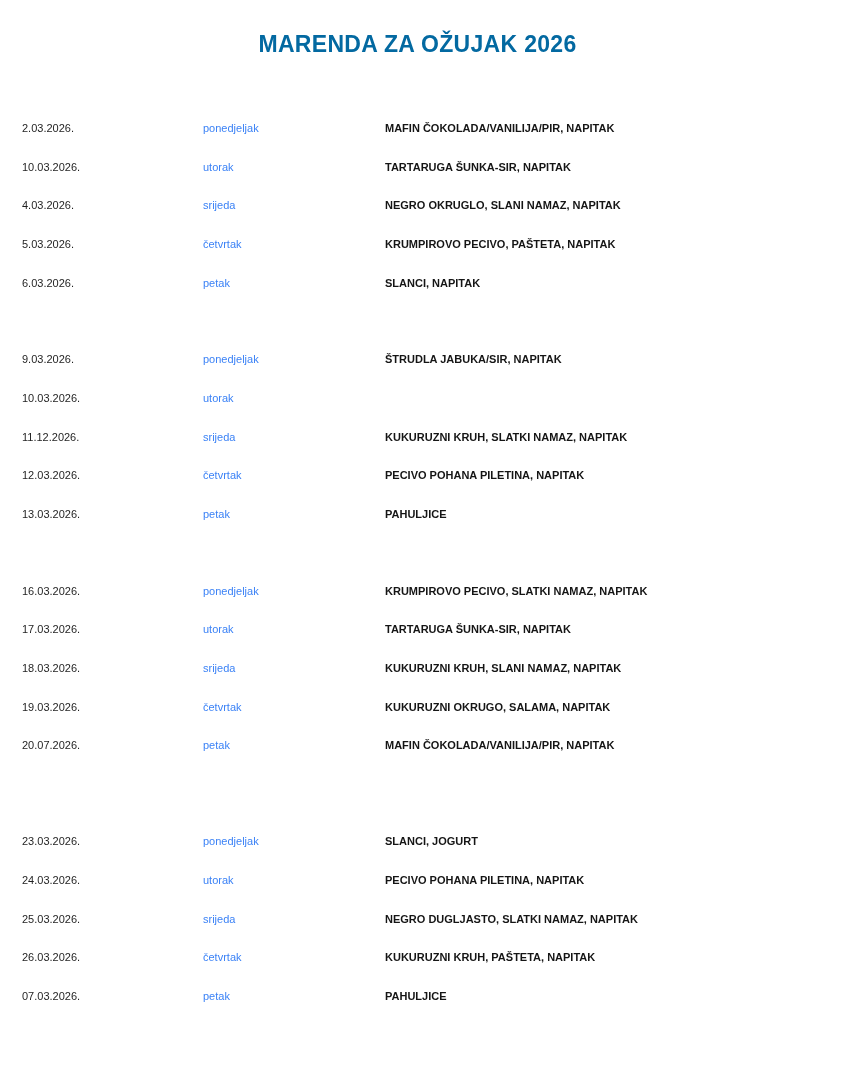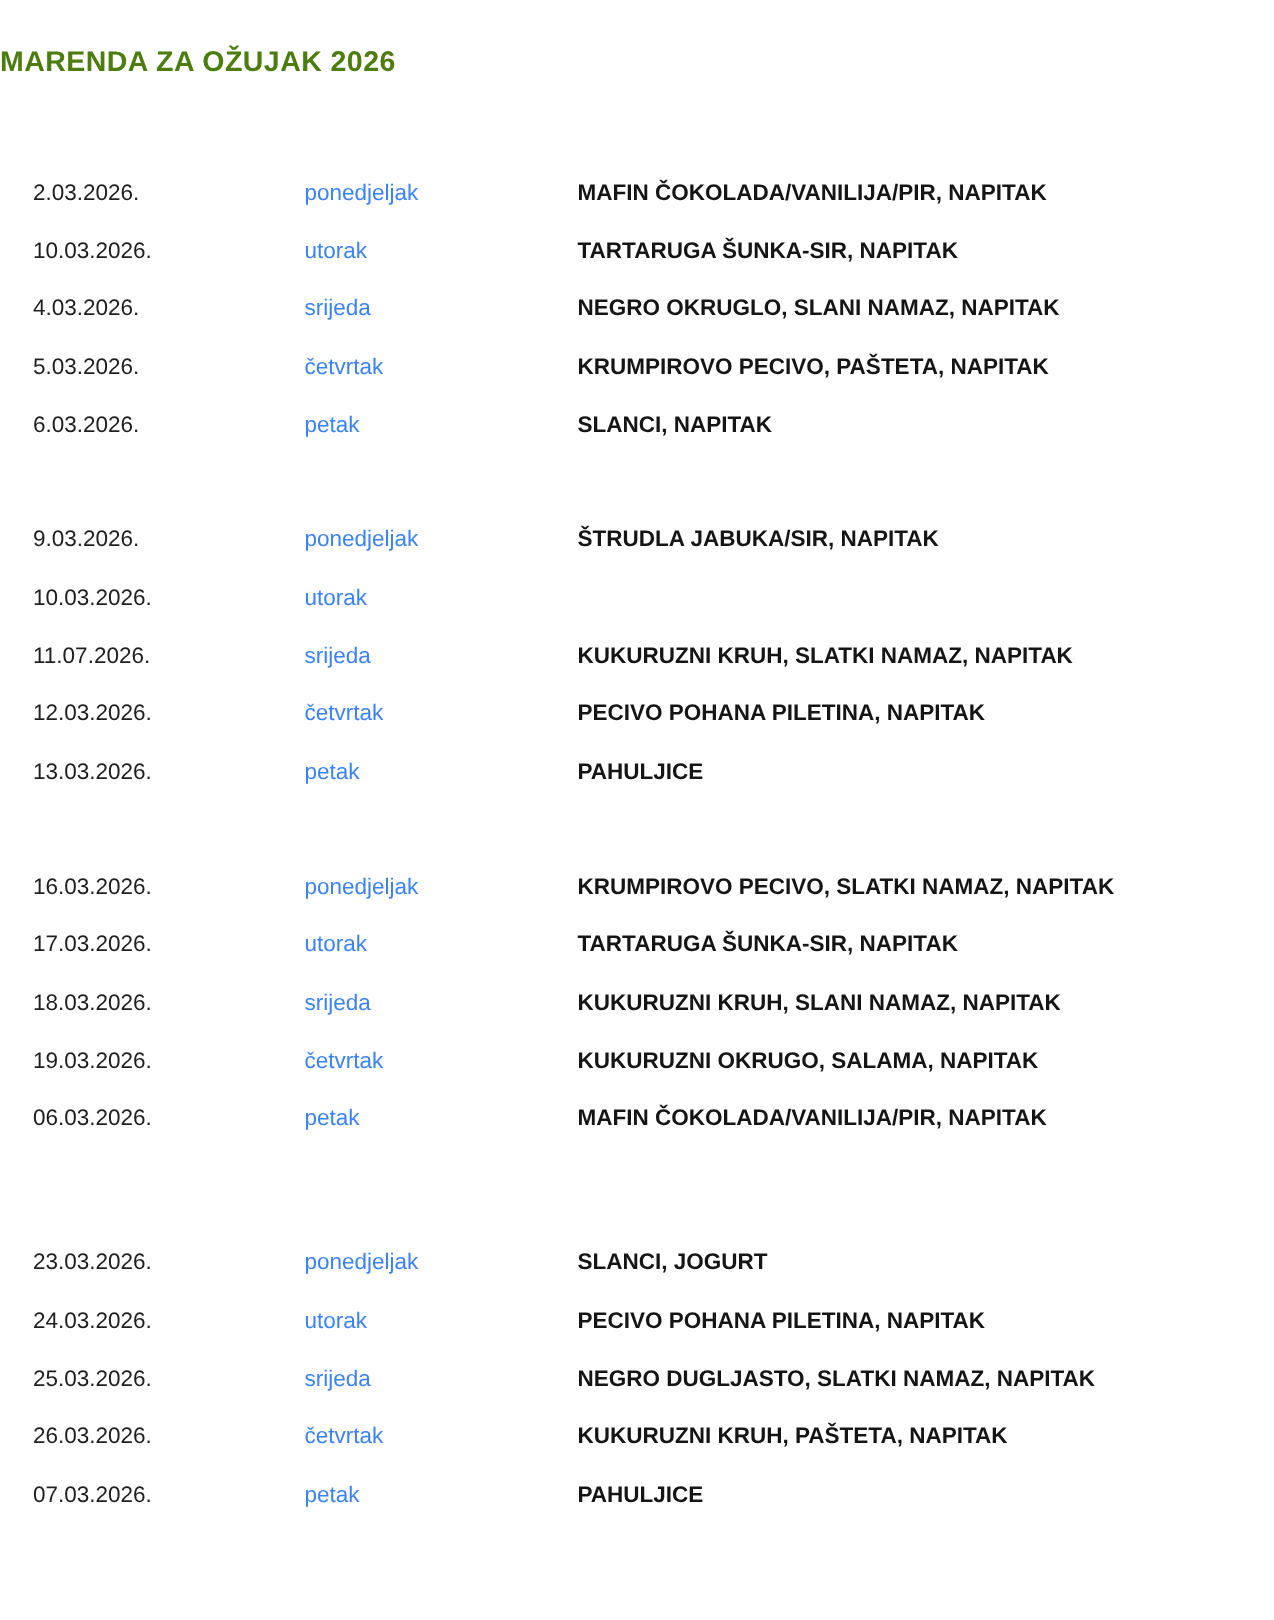--- a/index.html
+++ b/index.html
@@ -12,38 +12,39 @@
     background: #ffffff;
     font-family: "Liberation Sans", sans-serif;
     color: #1c1c1c;
     overflow: hidden;
   }
   .doc-title {
     position: absolute;
     top: 31px;
     left: 0;
     right: 14px;
-    font-size: 19px;
+    text-align: center;
+    font-size: 23px;
     font-weight: 700;
     letter-spacing: 0.3px;
-    color: #4d7c0f;
+    color: #0369a1;
   }
   .weeks {
     position: absolute;
     top: 109px;
     left: 0;
     right: 0;
   }
   .week + .week { margin-top: 38px; }
   .week:nth-child(4) { margin-top: 57px; }
   .menu-row {
     display: flex;
     align-items: center;
     height: 38.7px;
-    font-size: 15px;
+    font-size: 11px;
     line-height: 1;
   }
   .col-date {
     padding-left: 22px;
     width: 181px;
     flex: 0 0 auto;
     box-sizing: content-box;
     color: #1f1f1f;
   }
   .col-day {
@@ -96,21 +97,21 @@
         <div class="menu-row">
           <span class="col-date">9.03.2026.</span>
           <span class="col-day">ponedjeljak</span>
           <span class="col-menu">ŠTRUDLA JABUKA/SIR, NAPITAK</span>
         </div>
         <div class="menu-row">
           <span class="col-date">10.03.2026.</span>
           <span class="col-day">utorak</span>
         </div>
         <div class="menu-row">
-          <span class="col-date">11.07.2026.</span>
+          <span class="col-date">11.12.2026.</span>
           <span class="col-day">srijeda</span>
           <span class="col-menu">KUKURUZNI KRUH, SLATKI NAMAZ, NAPITAK</span>
         </div>
         <div class="menu-row">
           <span class="col-date">12.03.2026.</span>
           <span class="col-day">četvrtak</span>
           <span class="col-menu">PECIVO POHANA PILETINA, NAPITAK</span>
         </div>
         <div class="menu-row">
           <span class="col-date">13.03.2026.</span>
@@ -133,21 +134,21 @@
           <span class="col-date">18.03.2026.</span>
           <span class="col-day">srijeda</span>
           <span class="col-menu">KUKURUZNI KRUH, SLANI NAMAZ, NAPITAK</span>
         </div>
         <div class="menu-row">
           <span class="col-date">19.03.2026.</span>
           <span class="col-day">četvrtak</span>
           <span class="col-menu">KUKURUZNI OKRUGO, SALAMA, NAPITAK</span>
         </div>
         <div class="menu-row">
-          <span class="col-date">06.03.2026.</span>
+          <span class="col-date">20.07.2026.</span>
           <span class="col-day">petak</span>
           <span class="col-menu">MAFIN ČOKOLADA/VANILIJA/PIR, NAPITAK</span>
         </div>
       </div>
       <div class="week">
         <div class="menu-row">
           <span class="col-date">23.03.2026.</span>
           <span class="col-day">ponedjeljak</span>
           <span class="col-menu">SLANCI, JOGURT</span>
         </div>

